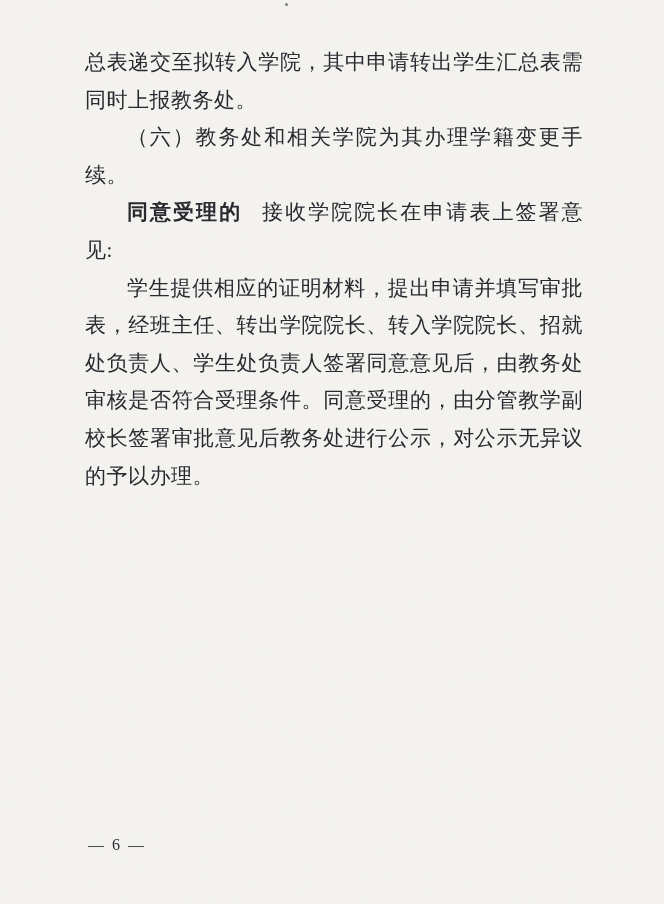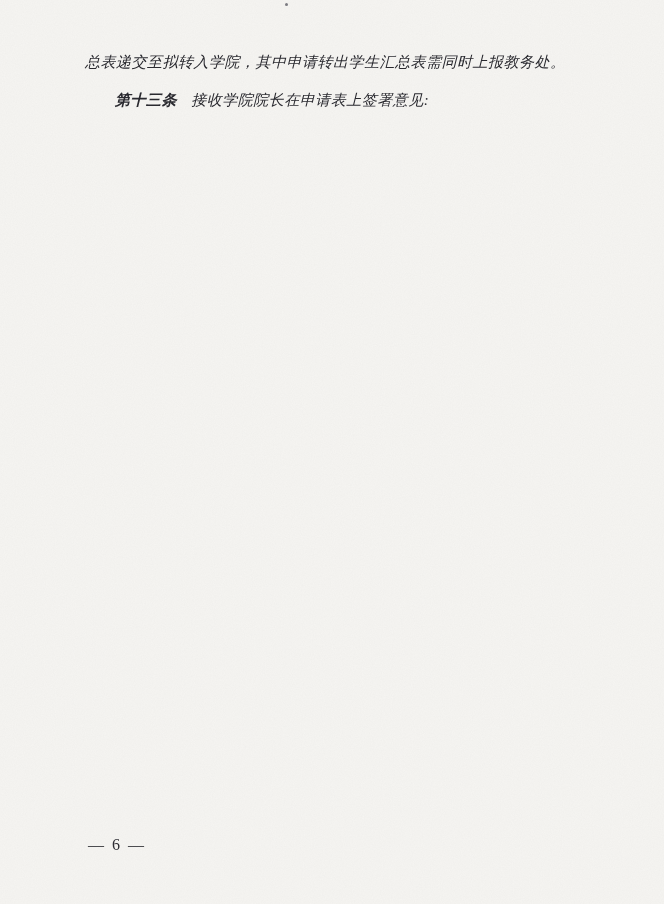--- a/index.html
+++ b/index.html
@@ -36,26 +36,25 @@
     height: 3px;
     border-radius: 50%;
     background: #7a7a80;
   }
   .content {
     position: absolute;
     top: 44px;
     left: 85px;
     width: 498px;
     color: #26262c;
-    font-size: 15px;
+    font-size: 21px;
     line-height: 37.6px;
     text-align: justify;
     text-justify: inter-character;
     letter-spacing: 0.5px;
-    font-style: italic;
   }
   .para {
     margin: 0;
     text-indent: 2em;
   }
   .para.no-indent {
     text-indent: 0;
   }
   .article-number {
     font-weight: bold;
@@ -77,25 +76,27 @@
 
 <div class="page">
 
   <div class="speck"></div>
 
   <div class="content">
     <p class="para no-indent">总表递交至拟转入学院，其中申请转出学生汇总表需同时上报教务处。</p>
 
 
 
+    <p class="para">（六）教务处和相关学院为其办理学籍变更手续。</p>
 
     <p class="para">
-      <span class="article-number">第十三条</span><span class="article-title">接收学院院长在申请表上签署意见:</span>
+      <span class="article-number">同意受理的</span><span class="article-title">接收学院院长在申请表上签署意见:</span>
     </p>
 
+    <p class="para">学生提供相应的证明材料，提出申请并填写审批表，经班主任、转出学院院长、转入学院院长、招就处负责人、学生处负责人签署同意意见后，由教务处审核是否符合受理条件。同意受理的，由分管教学副校长签署审批意见后教务处进行公示，对公示无异议的予以办理。</p>
   </div>
 
   <div class="footer">— 6 —</div>
 
   <svg class="grain" xmlns="http://www.w3.org/2000/svg" width="664" height="904">
     <filter id="paperNoise">
       <feTurbulence type="fractalNoise" baseFrequency="0.9" numOctaves="2" stitchTiles="stitch"></feTurbulence>
       <feColorMatrix type="matrix" values="0 0 0 0 0.3  0 0 0 0 0.3  0 0 0 0 0.3  0 0 0 1 0"></feColorMatrix>
     </filter>
     <rect width="664" height="904" filter="url(#paperNoise)"></rect>

